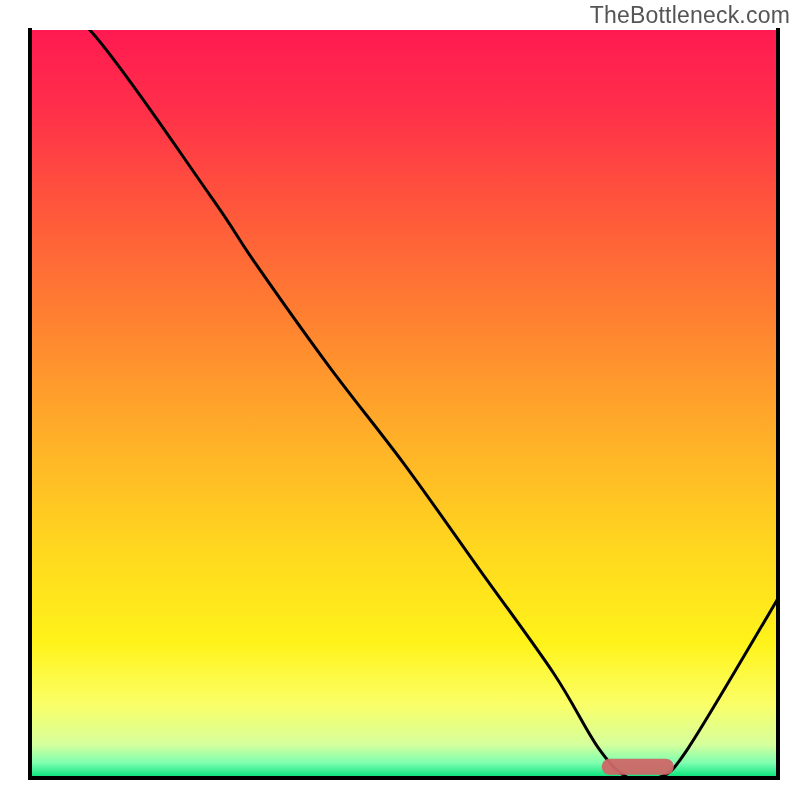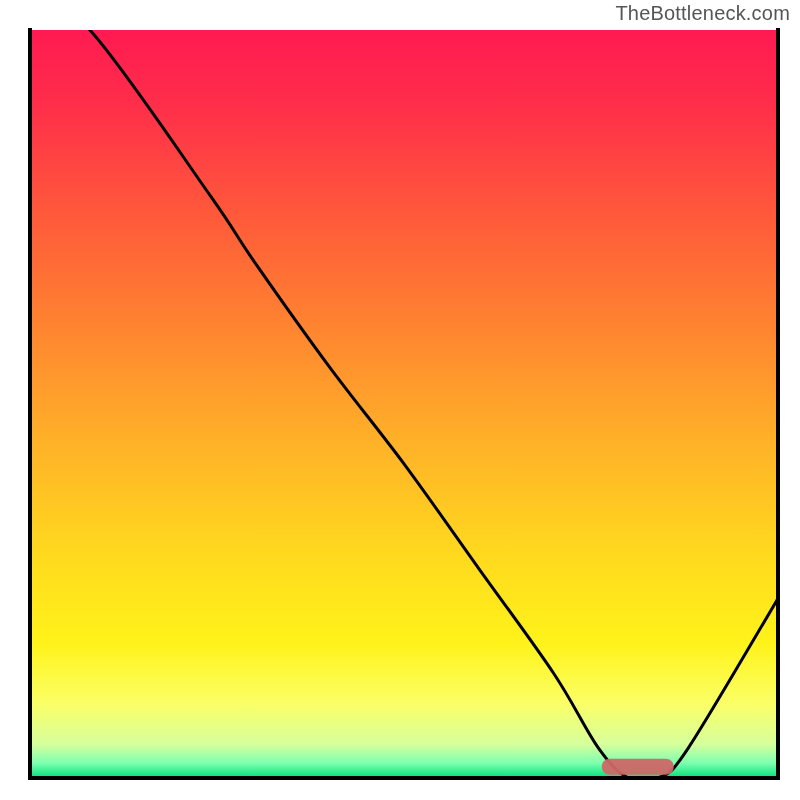--- a/index.html
+++ b/index.html
@@ -13,21 +13,21 @@
   .container {
     position: relative;
     width: 800px;
     height: 800px;
   }
   .watermark {
     position: absolute;
     top: 2px;
     right: 10px;
     font-family: Arial, Helvetica, sans-serif;
-    font-size: 20px;
+    font-size: 23px;
     color: #555;
     letter-spacing: 0.2px;
     z-index: 5;
   }
   svg.chart {
     position: absolute;
     left: 0;
     top: 0;
     width: 800px;
     height: 800px;

